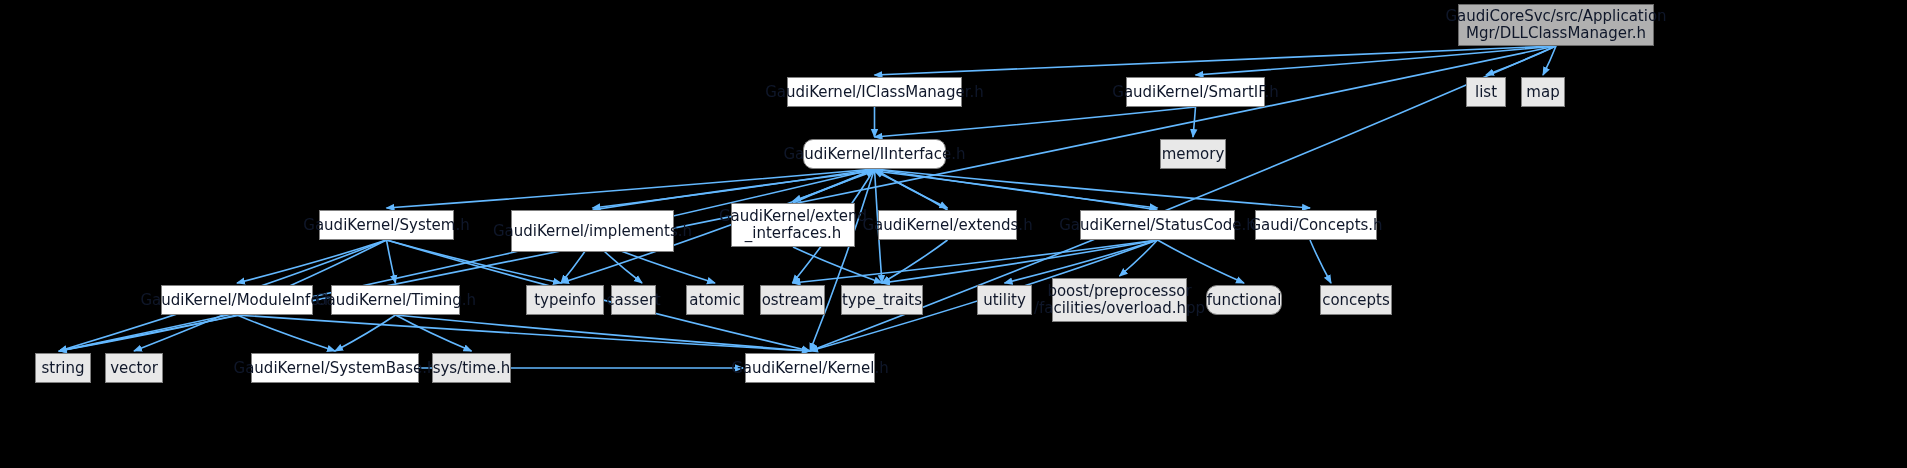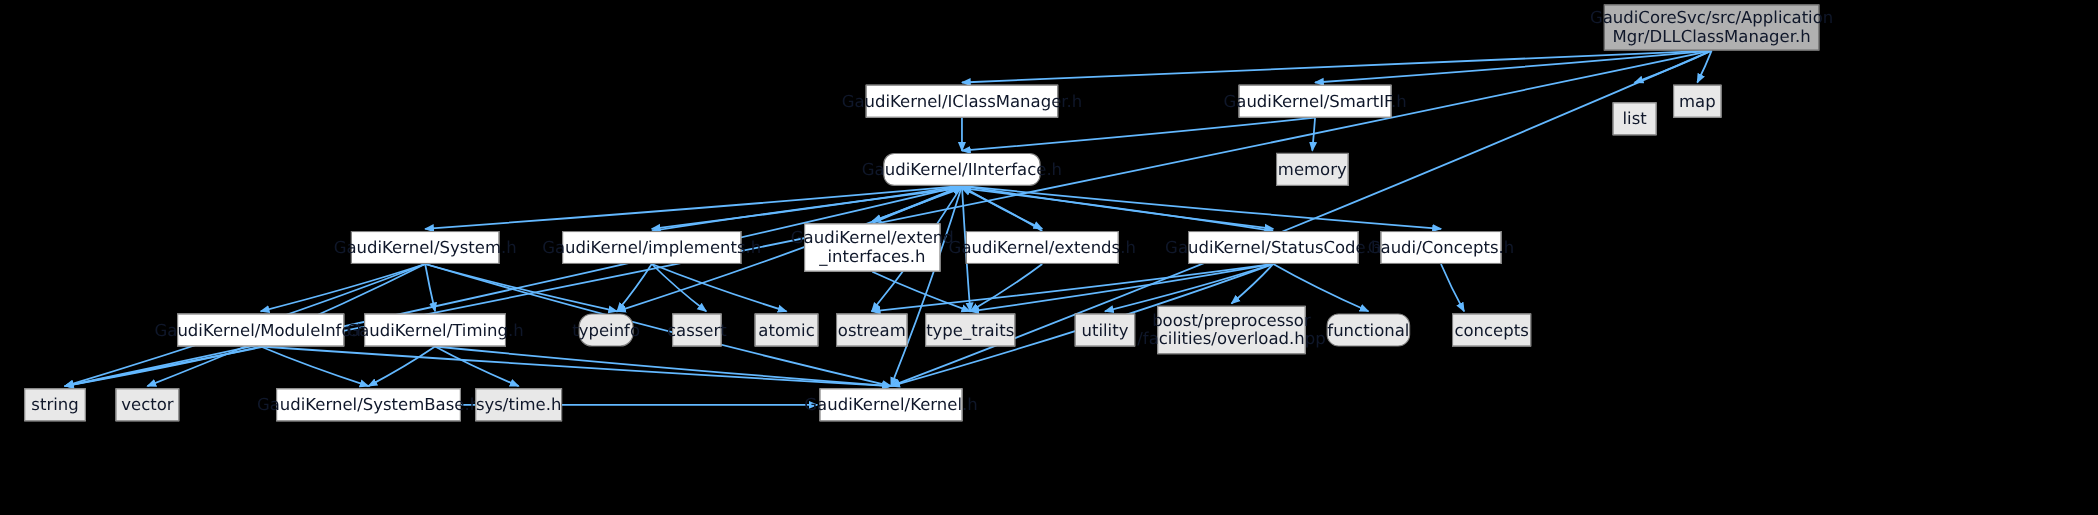--- a/index.html
+++ b/index.html
@@ -74,42 +74,42 @@
         <path d="M395.5,315 Q428.712,333 471.5,351" fill="none" stroke="#63b8ff" stroke-width="1.6" marker-end="url(#ah)"></path>
         <path d="M395.5,315 Q578.25,333 810,351" fill="none" stroke="#63b8ff" stroke-width="1.6" marker-end="url(#ah)"></path>
         <path d="M419,368 Q581,368 743,368" fill="none" stroke="#63b8ff" stroke-width="1.6" marker-end="url(#ah)"></path>
       </g>
   </svg>
   <div id="nodes">
       <div class="node root" style="left: 1458px; top: 4px; width: 196px; height: 42px;">GaudiCoreSvc/src/Application
 Mgr/DLLClassManager.h</div>
       <div class="node" style="left: 787px; top: 77px; width: 175px; height: 30px;">GaudiKernel/IClassManager.h</div>
       <div class="node" style="left: 1126px; top: 77px; width: 139px; height: 30px;">GaudiKernel/SmartIF.h</div>
-      <div class="node sys" style="left: 1466px; top: 77px; width: 40px; height: 30px; margin-top: 16px;">list</div>
+      <div class="node sys" style="left: 1466px; top: 77px; width: 40px; height: 30px;">list</div>
       <div class="node sys" style="left: 1521px; top: 77px; width: 44px; height: 30px;">map</div>
       <div class="node" style="left: 803px; top: 139px; width: 143px; height: 30px; border-radius: 10px;">GaudiKernel/IInterface.h</div>
       <div class="node sys" style="left: 1160px; top: 139px; width: 66px; height: 30px;">memory</div>
       <div class="node" style="left: 319px; top: 210px; width: 135px; height: 30px;">GaudiKernel/System.h</div>
-      <div class="node" style="left: 511px; top: 210px; width: 163px; height: 30px;">GaudiKernel/implements.h</div>
+      <div class="node" style="left: 511px; top: 210px; width: 163px; height: 42px;">GaudiKernel/implements.h</div>
       <div class="node" style="left: 731px; top: 203px; width: 124px; height: 44px;">GaudiKernel/extend
 _interfaces.h</div>
       <div class="node" style="left: 878px; top: 210px; width: 139px; height: 30px;">GaudiKernel/extends.h</div>
       <div class="node" style="left: 1080px; top: 210px; width: 155px; height: 30px;">GaudiKernel/StatusCode.h</div>
-      <div class="node" style="left: 1255px; top: 210px; width: 110px; height: 30px;">Gaudi/Concepts.h</div>
+      <div class="node" style="left: 1255px; top: 210px; width: 122px; height: 30px;">Gaudi/Concepts.h</div>
       <div class="node" style="left: 161px; top: 285px; width: 152px; height: 30px;">GaudiKernel/ModuleInfo.h</div>
       <div class="node" style="left: 331px; top: 285px; width: 129px; height: 30px;">GaudiKernel/Timing.h</div>
-      <div class="node sys" style="left: 526px; top: 285px; width: 50px; height: 30px; border-radius: 12px;">typeinfo</div>
+      <div class="node sys" style="left: 526px; top: 285px; width: 78px; height: 30px;">typeinfo</div>
       <div class="node sys" style="left: 611px; top: 285px; width: 45px; height: 30px;">cassert</div>
       <div class="node sys" style="left: 686px; top: 285px; width: 58px; height: 30px;">atomic</div>
       <div class="node sys" style="left: 760px; top: 285px; width: 65px; height: 30px;">ostream</div>
       <div class="node sys" style="left: 841px; top: 285px; width: 82px; height: 30px;">type_traits</div>
       <div class="node sys" style="left: 977px; top: 285px; width: 55px; height: 30px;">utility</div>
       <div class="node sys" style="left: 1052px; top: 278px; width: 135px; height: 44px;">boost/preprocessor
 /facilities/overload.hpp</div>
       <div class="node sys" style="left: 1206px; top: 285px; width: 76px; height: 30px; border-radius: 11px;">functional</div>
       <div class="node sys" style="left: 1295px; top: 285px; width: 72px; height: 30px; margin-left: 25px;">concepts</div>
-      <div class="node sys" style="left: 22px; top: 353px; width: 56px; height: 30px;">string</div>
+      <div class="node sys" style="left: 35px; top: 353px; width: 56px; height: 30px;">string</div>
       <div class="node sys" style="left: 105px; top: 353px; width: 58px; height: 30px;">vector</div>
       <div class="node" style="left: 251px; top: 353px; width: 168px; height: 30px;">GaudiKernel/SystemBase.h</div>
       <div class="node sys" style="left: 432px; top: 353px; width: 79px; height: 30px;">sys/time.h</div>
       <div class="node" style="left: 745px; top: 353px; width: 130px; height: 30px;">GaudiKernel/Kernel.h</div>
     </div>
 </div>
 
 </body></html>

